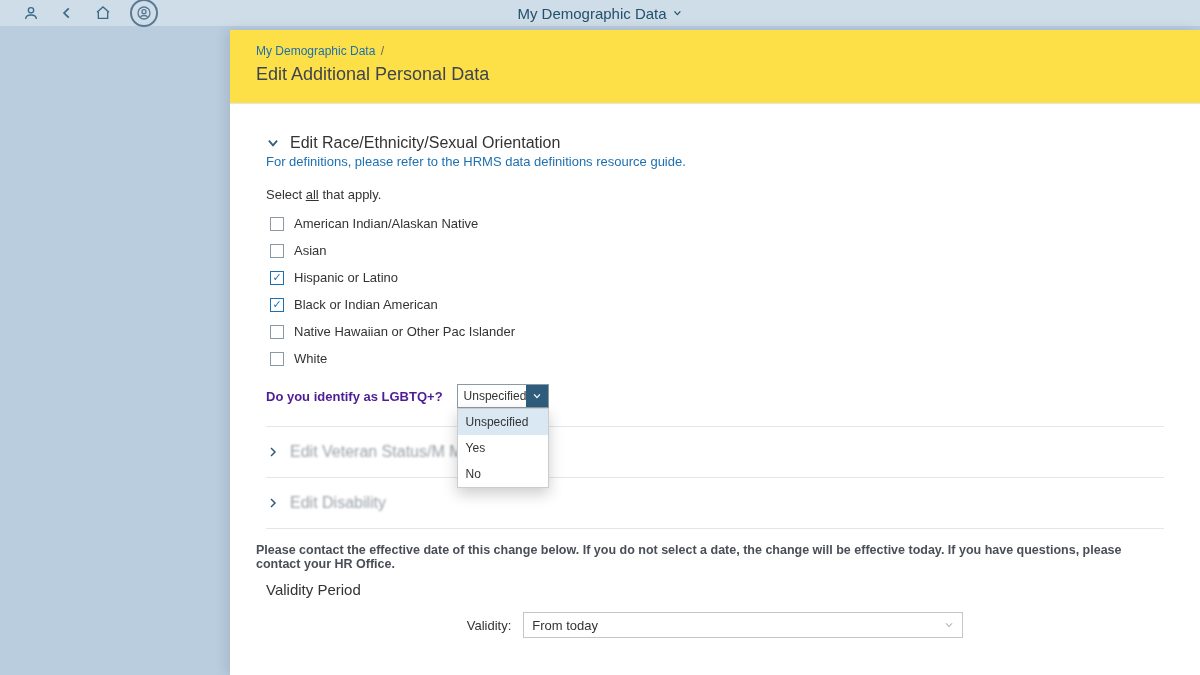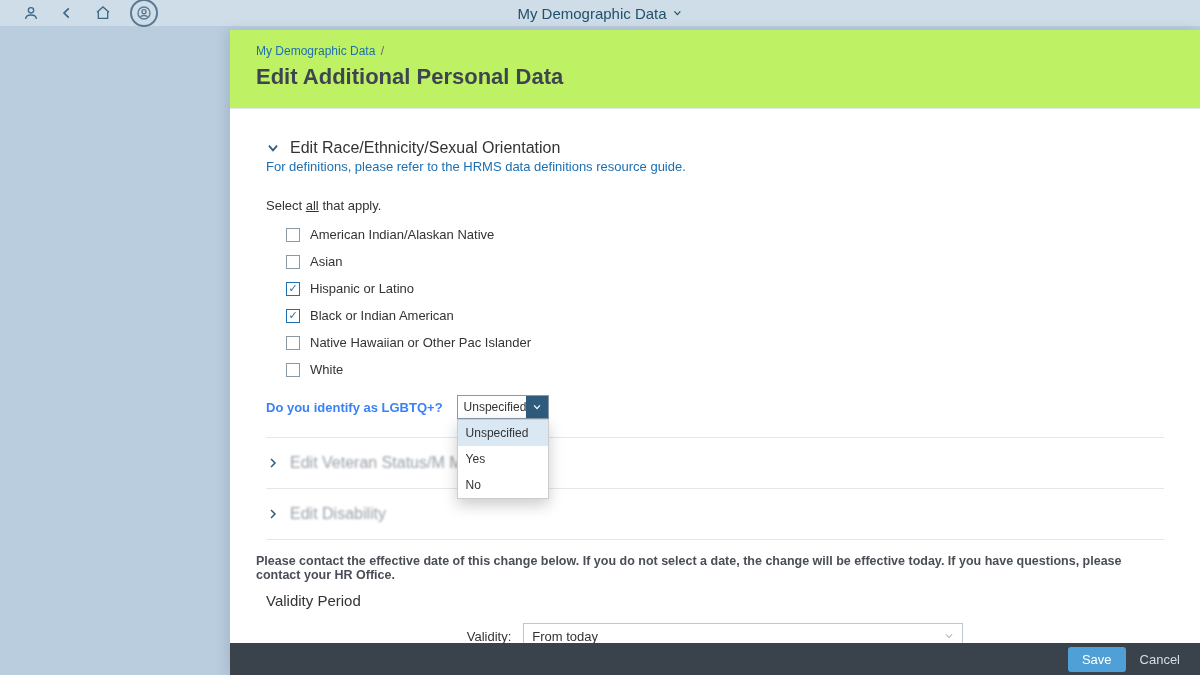--- a/index.html
+++ b/index.html
@@ -8,43 +8,43 @@
   
   .topbar { position: absolute; top: 0; left: 0; right: 0; height: 26px; background: #cfdde8; display: flex; align-items: center; }
   .topbar .left-icons { display: flex; align-items: center; gap: 18px; padding-left: 22px; }
   .topbar .ic { width: 18px; height: 18px; display: flex; align-items: center; justify-content: center; color: #3a6a8a; }
   .topbar .seal { width: 28px; height: 28px; border: 2px solid #5a7a94; border-radius: 50%; display:flex; align-items:center; justify-content:center; color:#5a7a94; font-size:13px; }
   .topbar .center-title { position: absolute; left: 50%; transform: translateX(-50%); color: #23516b; font-size: 15px; display:flex; align-items:center; gap:6px; cursor:pointer; }
   .chev-down { width: 10px; height: 10px; display:inline-block; }
 
   
   .card { position: absolute; top: 30px; left: 230px; right: 0; bottom: 0; background: #fff; box-shadow: -4px 0 12px rgba(0,0,0,0.1); }
-  .card-header { background: #bef264; padding: 14px 33px 18px 26px; border-bottom: 1px solid #e0e6eb; }
+  .card-header { background: #fde047; padding: 14px 33px 18px 26px; border-bottom: 1px solid #e0e6eb; }
   .breadcrumb { font-size: 12px; color: #1e6fb0; }
   .breadcrumb .slash { color: #666; margin-left: 2px; }
-  .page-title { font-size: 22px; color: #3e4550; margin-top: 6px; font-weight: 700; }
+  .page-title { font-size: 18px; color: #3e4550; margin-top: 6px; font-weight: 400; }
 
   .card-body { padding: 30px 36px 0 36px; }
 
   .section-header { display:flex; align-items:center; gap:10px; font-size: 16px; color: #333; margin-bottom: 0; cursor:pointer; }
   .section-chev { width:14px; height:14px; display:flex; align-items:center; justify-content:center; color:#2f5c7c; }
 
-  .link-line { color: #1e6fb0; font-size: 13px; margin-bottom: 24px; cursor:pointer; display:inline-block; }
+  .link-line { color: #1e6fb0; font-size: 13px; margin-bottom: 18px; cursor:pointer; display:inline-block; }
 
   .question-bold { font-size: 13px; font-weight: bold; color: #333; }
   .question-sub { font-size: 13px; color: #333; margin-bottom: 14px; }
   .underline { text-decoration: underline; }
 
-  .checkbox-row { display:flex; align-items:center; gap:10px; margin: 8px 0 12px 20px; font-size: 13px; color:#333; }
+  .checkbox-row { display:flex; align-items:center; gap:10px; margin: 8px 0 12px 4px; font-size: 13px; color:#333; }
   .cb { width:14px; height:14px; border:1px solid #8a99a6; display:flex; align-items:center; justify-content:center; cursor:pointer; }
   .cb.checked { border-color:#1e6fb0; color:#1e6fb0; }
   .cb.checked::after { content:"✓"; font-size:11px; line-height:1; }
 
   .lgbtq-row { display:flex; align-items:center; gap:14px; margin-top: 18px; padding-bottom: 18px; border-bottom: 1px solid #e3e7ea; }
-  .lgbtq-label { font-size: 13px; font-weight: bold; color:#3b82f6; }
+  .lgbtq-label { font-size: 13px; font-weight: bold; color:#4c1d95; }
 
   .select-wrap { position: relative; }
   .select-box { width: 92px; height: 24px; border:1px solid #8a99a6; background:#fff; display:flex; align-items:center; font-size:12px; cursor:pointer; }
   .select-box .sel-text { flex:1; padding-left:6px; color:#333; }
   .select-box .sel-btn { width:22px; height:100%; background:#2f5c7c; display:flex; align-items:center; justify-content:center; }
   .dropdown { position:absolute; top:24px; left:0; width:92px; background:#fff; border:1px solid #ccc; box-shadow: 0 6px 14px rgba(0,0,0,0.2); z-index:10; }
   .dropdown .opt { padding:6px 8px; font-size:12px; color:#333; cursor:pointer; }
   .dropdown .opt.sel { background:#d9e8f2; }
 
   .collapsed-section { display:flex; align-items:center; gap:10px; padding: 16px 0; border-bottom:1px solid #e3e7ea; cursor:pointer; }
@@ -206,17 +206,13 @@
         <span>
           <svg width="10" height="10" viewBox="0 0 24 24" fill="none" stroke="#7a828a" stroke-width="2">
               <path d="M5 8l7 8 7-8"></path>
             </svg>
         </span>
       </div>
     </div>
 
   </div>
 
-  <div class="footer">
-    <button class="btn-save">Save</button>
-    <button class="btn-cancel">Cancel</button>
-  </div>
 </div>
 
 </body></html>

